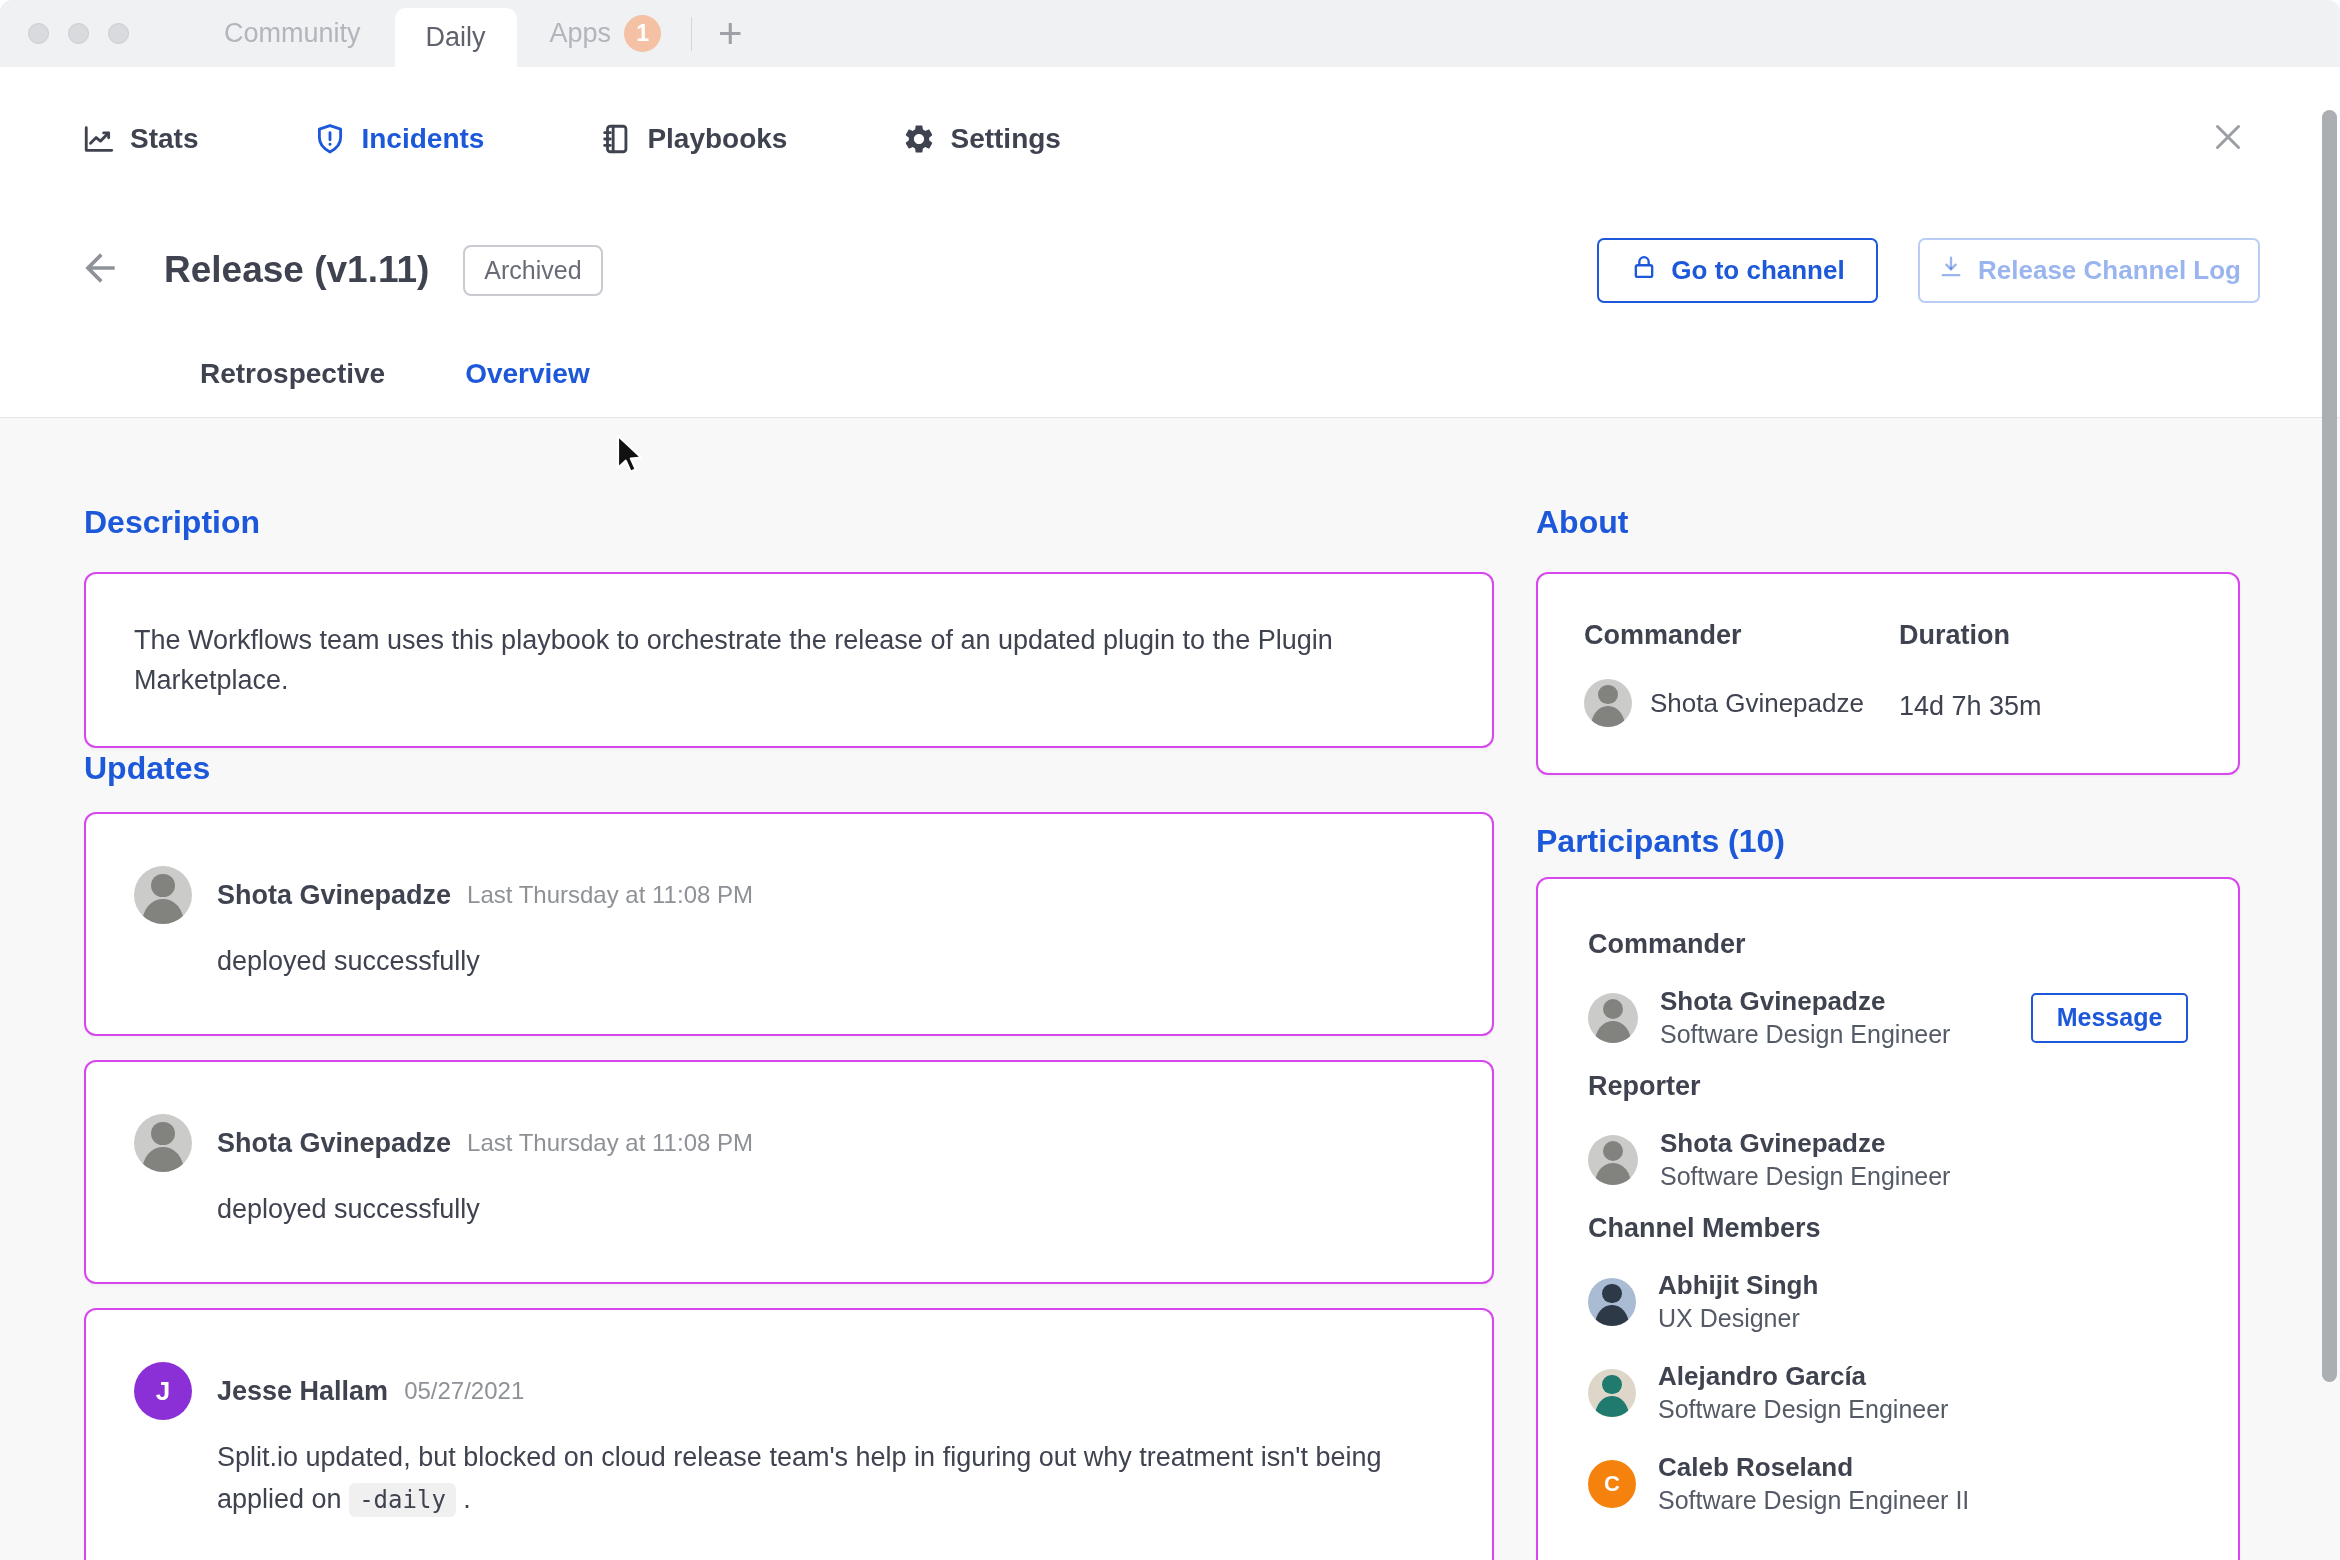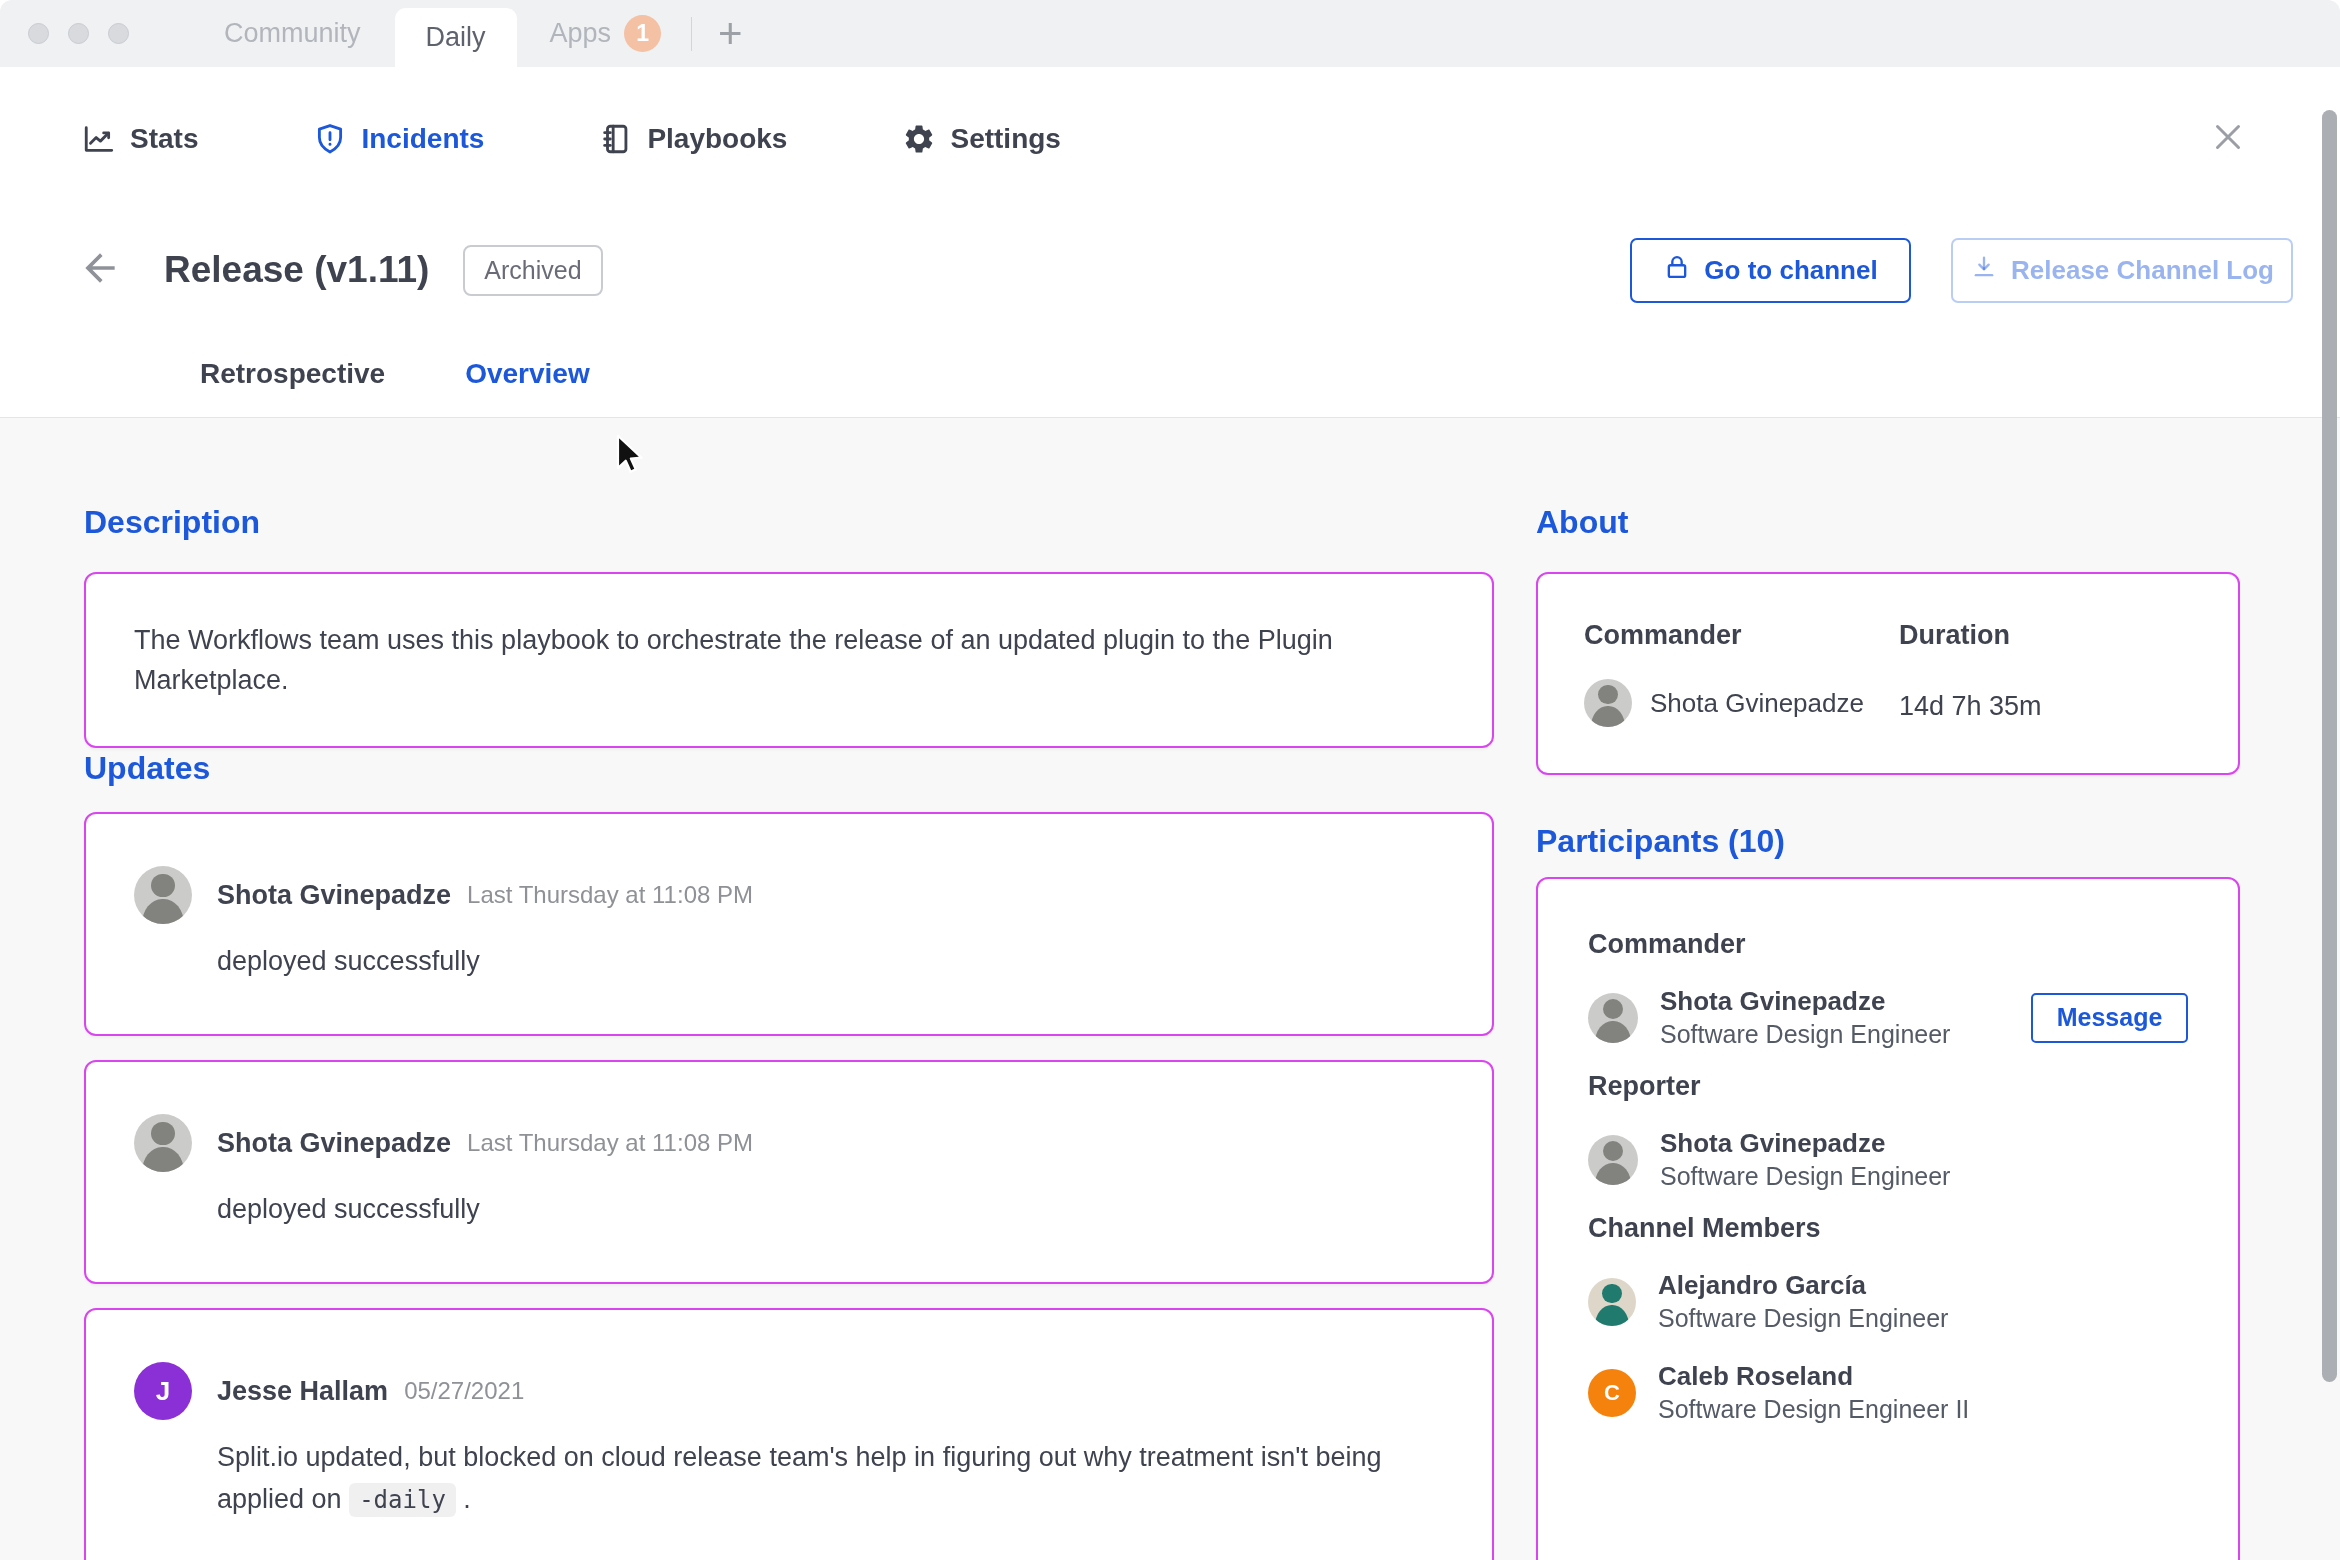--- a/index.html
+++ b/index.html
@@ -43,21 +43,21 @@
   .close-btn { position:absolute; right:94px; top:50%; transform:translateY(-50%); cursor:pointer; }
 
   
   .header-row { position:absolute; top:210px; left:0; right:0; height:120px; background:#fff; display:flex; align-items:center; }
   .back-btn { margin-left:78px; cursor:pointer; display:flex; }
   .page-title { margin-left:42px; font-size:37px; font-weight:700; color:#3f4350; }
   .status-badge {
     margin-left:34px; font-size:25px; color:rgba(63,67,80,0.78);
     border:2px solid #c9cbd1; border-radius:8px; padding:9px 19px; background:#fff;
   }
-  .header-actions { margin-left:auto; margin-right:47px; display:flex; gap:40px; }
+  .header-actions { margin-left:auto; margin-right:80px; display:flex; gap:40px; }
   .btn { display:flex; align-items:center; justify-content:center; gap:13px; height:65px;
          border-radius:7px; font-size:26px; font-weight:700; background:#fff; cursor:pointer; }
   .btn-primary-outline { width:281px; border:2px solid #1c58d9; color:#1c58d9; }
   .btn-disabled-outline { width:342px; border:2px solid rgba(28,88,217,0.30); color:rgba(28,88,217,0.45); }
 
   
   .page-tabs { position:absolute; top:330px; left:0; right:0; height:88px; background:#fff; border-bottom:1px solid #e4e5e7; display:flex; }
   .ptab { margin-top:14px; padding:14px 40px; font-size:28px; font-weight:700; color:#3f4350; position:relative; cursor:pointer; }
   .ptab:first-child { margin-left:160px; }
   .ptab.active { color:#1c58d9; }
@@ -303,20 +303,27 @@
       <div class="p-row">
         <span class="avatar photo av50" style="--av-bg: #cbcbc9; --av-fg: #82827f;"></span>
         <span>
           <div class="p-name">Shota Gvinepadze</div>
           <div class="p-role">Software Design Engineer</div>
         </span>
       </div>
 
       <div class="mini-label sub-label">Channel Members</div>
 
+      <div class="p-row">
+        <span class="avatar photo av48" style="--av-bg: #a9bcd3; --av-fg: #2e3947;"></span>
+        <span>
+          <div class="p-name">Abhijit Singh</div>
+          <div class="p-role">UX Designer</div>
+        </span>
+      </div>
 
       <div class="p-row">
         <span class="avatar photo av48" style="--av-bg: #ddd6c9; --av-fg: #217a6e;"></span>
         <span>
           <div class="p-name">Alejandro García</div>
           <div class="p-role">Software Design Engineer</div>
         </span>
       </div>
 
       <div class="p-row">

